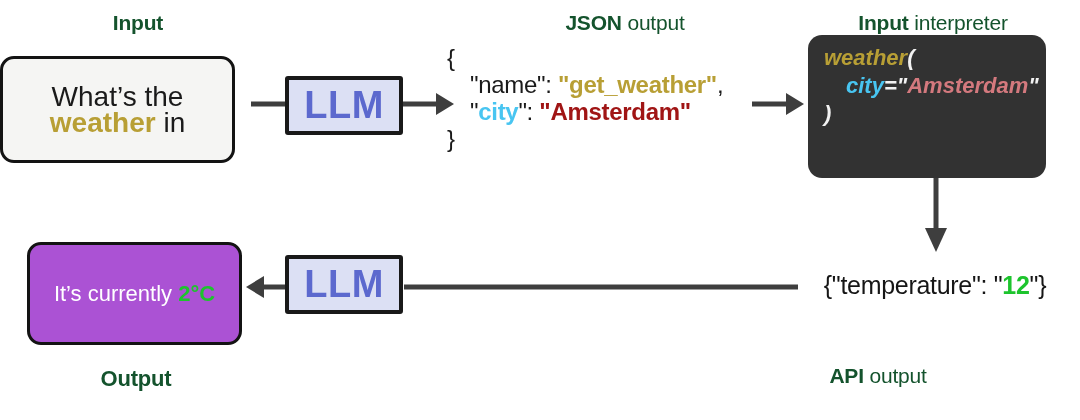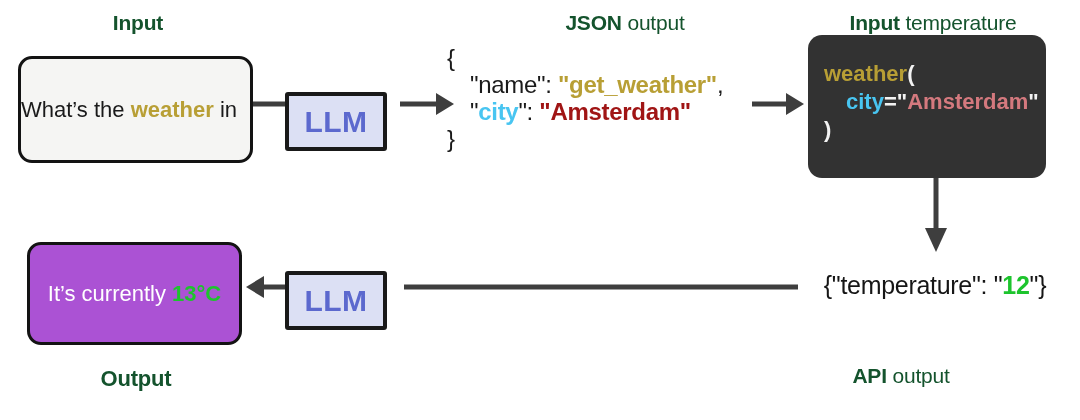--- a/index.html
+++ b/index.html
@@ -16,44 +16,44 @@
   .lone{font-weight:700;}
 
   .bold{font-weight:700;}
   .gold{color:var(--gold);font-weight:700;}
   .red{color:var(--dark-red);font-weight:700;}
   .cyan{color:var(--cyan);font-weight:700;}
   .green{color:var(--green);font-weight:700;}
   .salmon{color:var(--salmon);}
 
   #input-box{
-    position:absolute;left:18px;top:56px;width:235px;height:107px;box-sizing:border-box;
+    position:absolute;left:0;top:56px;width:235px;height:107px;box-sizing:border-box;
     background:var(--input-bg);border:3px solid #131313;border-radius:14px;
     display:flex;flex-direction:column;justify-content:center;align-items:flex-start;
-    font-size:22px;line-height:26px;text-align:center;color:#1a1a1a;
+    font-size:28px;line-height:26px;text-align:center;color:#1a1a1a;
   }
   .llm-box{
-    position:absolute;width:102px;height:59px;box-sizing:border-box;
+    position:absolute;width:118px;height:59px;box-sizing:border-box;
     background:var(--llm-bg);border:4px solid #191919;border-radius:3px;
     display:flex;align-items:center;justify-content:center;
-    font-size:30px;font-weight:700;color:var(--llm-text);letter-spacing:0.5px;margin-top:16px;
+    font-size:38px;font-weight:700;color:var(--llm-text);letter-spacing:0.5px;
   }
   #llm-1{left:285px;top:76px;}
   #llm-2{left:285px;top:255px;}
 
   #json-block{
     position:absolute;left:447px;top:44px;font-size:24px;line-height:27px;color:#1a1a1a;
     letter-spacing:-0.3px;white-space:nowrap;
   }
   #json-block .ind{padding-left:23px;}
 
   #code-box{
     position:absolute;left:808px;top:35px;width:238px;height:143px;box-sizing:border-box;
-    background:var(--code-bg);border-radius:14px;padding:25px 0 0 16px;
-    font-size:22px;line-height:28px;font-weight:700;color:#f2f2f2;white-space:nowrap;
+    background:var(--code-bg);border-radius:14px;padding:9px 0 0 16px;
+    font-size:22px;line-height:28px;font-weight:700;color:#f2f2f2;white-space:nowrap;font-style:italic;
   }
   #code-box .ind{padding-left:22px;}
 
   #api-text{
     position:absolute;left:804px;top:271px;width:262px;text-align:center;
     font-size:25px;color:#161616;letter-spacing:-0.3px;white-space:nowrap;
   }
 
   #output-box{
     position:absolute;left:27px;top:242px;width:215px;height:103px;box-sizing:border-box;
@@ -113,46 +113,46 @@
     <div class="ind">
       <span>"name": </span><span class="gold">"get_weather"</span><span>,</span>
     </div>
     <div class="ind">
       <span>"</span><span class="cyan">city</span><span>": </span><span class="red">"Amsterdam"</span>
     </div>
     <div>}</div>
   </div>
 
   <div class="dlabel" style="left:833px;top:11px;width:200px;">
-    <span class="b">Input</span><span> temperature</span>
+    <span class="b">Input</span><span> interpreter</span>
   </div>
 
   <div id="code-box">
     <div>
       <span class="gold">weather</span><span>(</span>
     </div>
     <div class="ind">
       <span class="cyan">city</span><span>="</span><span class="salmon">Amsterdam</span><span>"</span>
     </div>
     <div>)</div>
   </div>
 
   <div id="api-text">
     <span>{"temperature": "</span><span class="green">12</span><span>"}</span>
   </div>
 
-  <div class="dlabel" style="left:801px;top:364px;width:200px;">
+  <div class="dlabel" style="left:778px;top:364px;width:200px;">
     <span class="b">API</span><span> output</span>
   </div>
 
   <div id="llm-2" class="llm-box">
     <span>LLM</span>
   </div>
 
   <div id="output-box">
     <div>
-      <span>It’s currently </span><span class="green">13°C</span>
+      <span>It’s currently </span><span class="green">2°C</span>
     </div>
   </div>
 
   <div class="dlabel lone" style="left:36px;top:366px;width:200px;font-size:22px;">Output</div>
 
 </div>
 
 </body></html>

